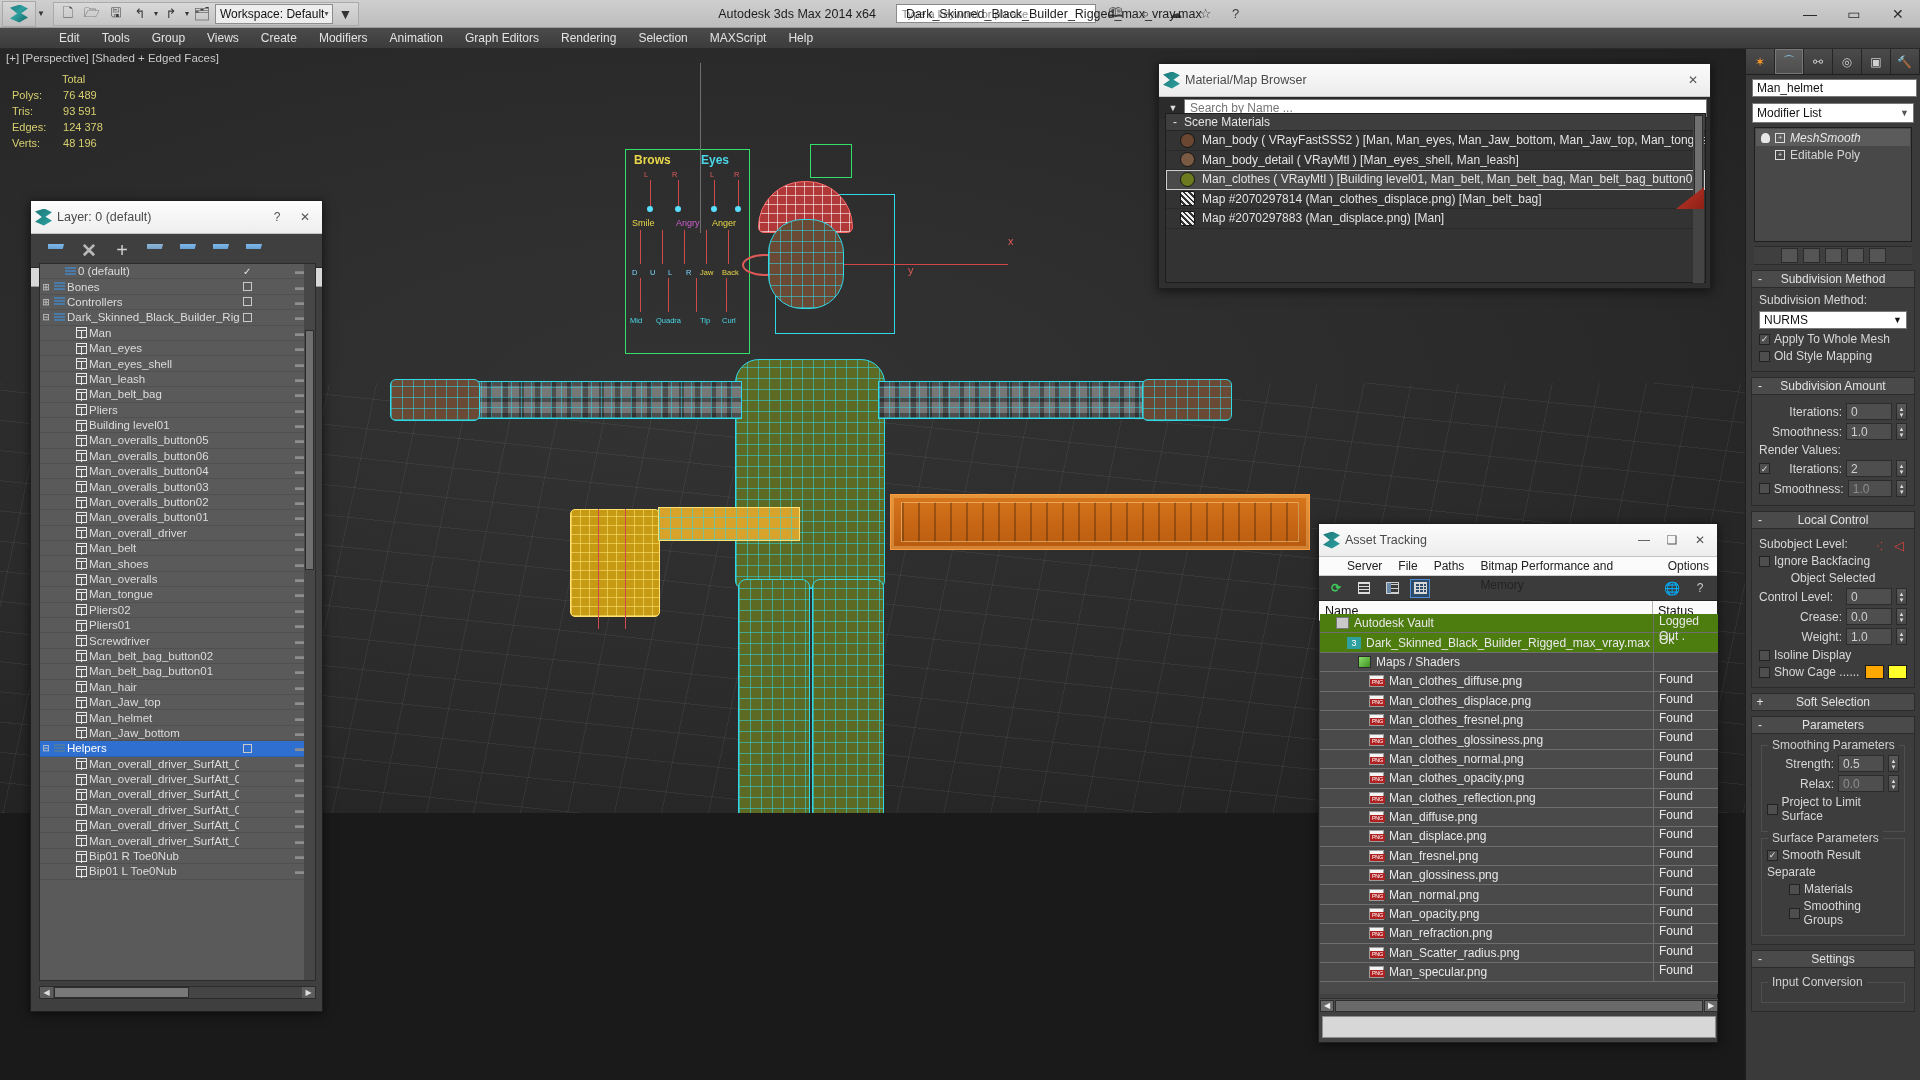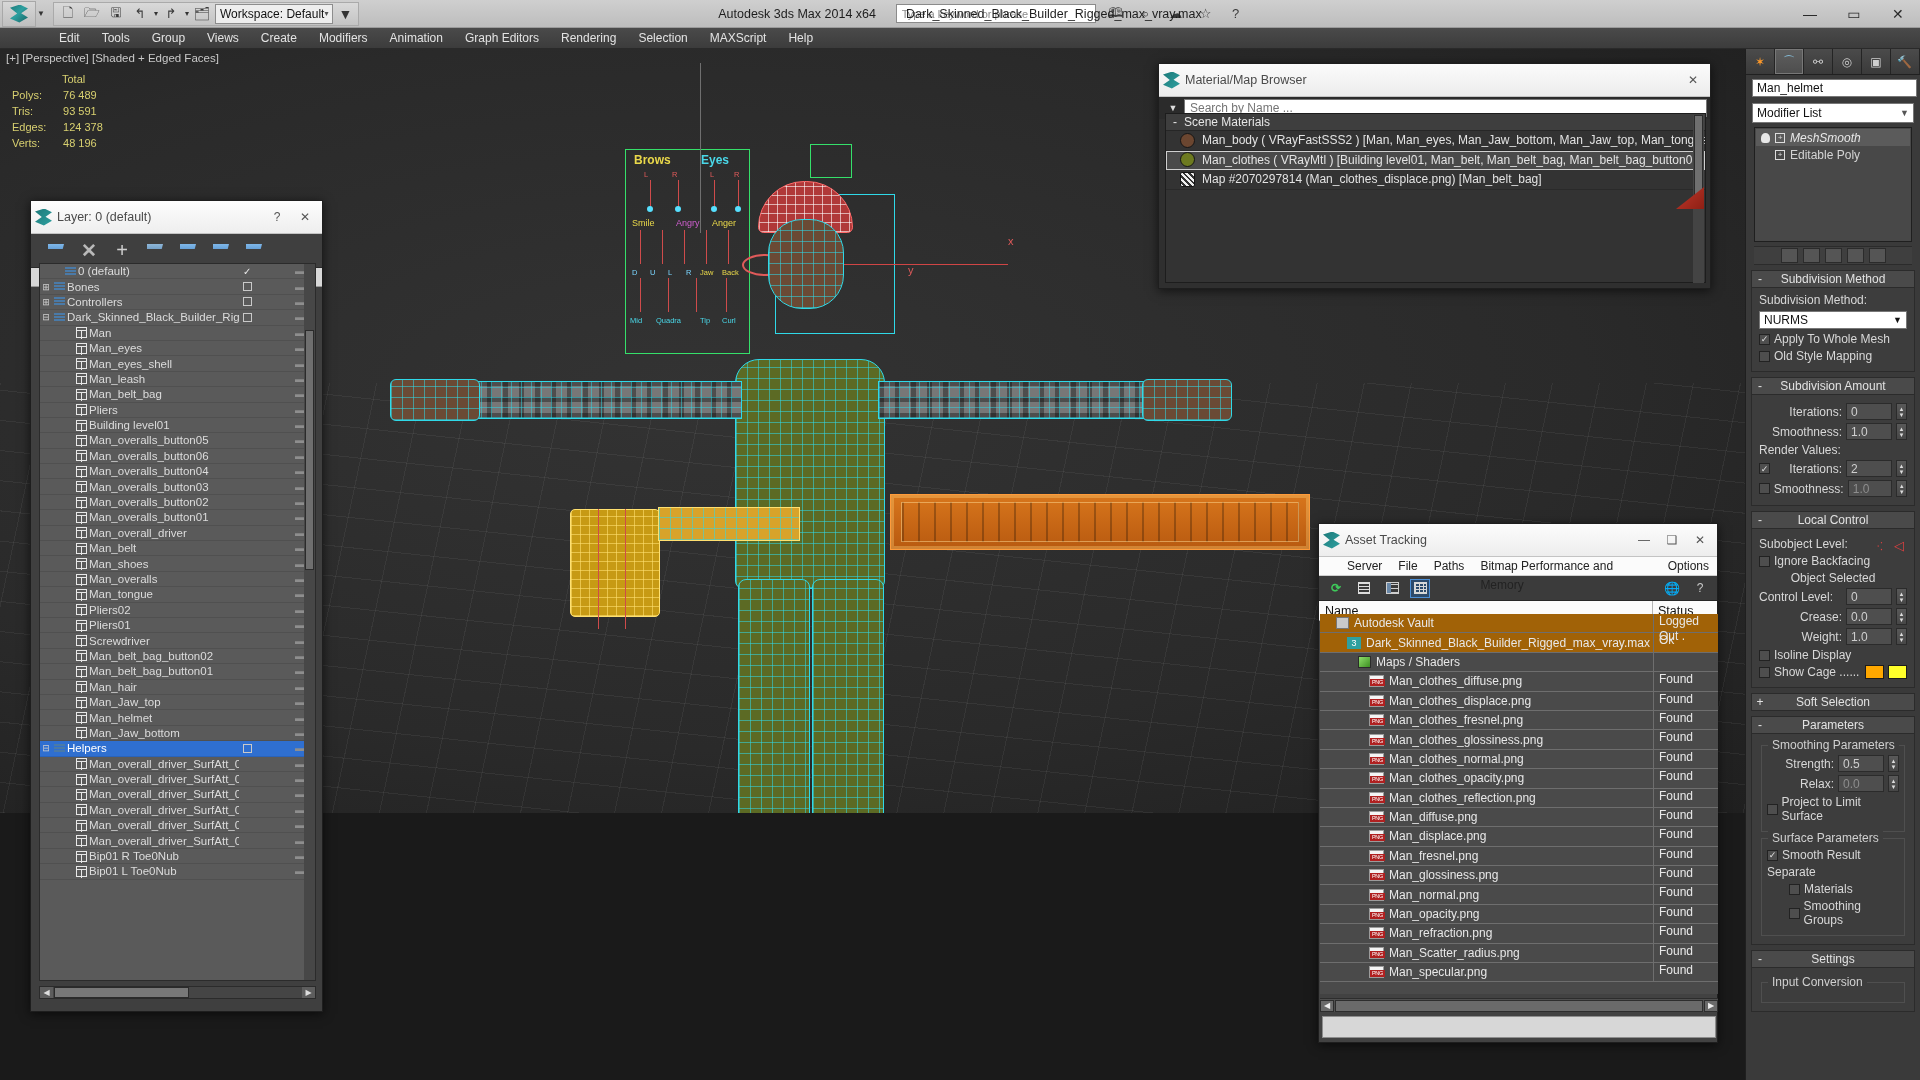--- a/index.html
+++ b/index.html
@@ -187,21 +187,21 @@
      repeating-linear-gradient(0deg,#cfcfcf 0 1px,transparent 1px 4px); }
   .ico-globe { font-size:13px; color:#4a90d9; }
   .at-head { height:20px; background:#fbfbfb; display:flex; font-size:12.5px; color:#111;
      border-bottom:1px solid #b5b5b5; }
   .at-head .n { flex:1; padding-left:6px; line-height:20px; border-right:1px solid #b5b5b5; }
   .at-head .s { width:64px; padding-left:5px; line-height:20px; }
   .at-body { position:absolute; left:1px; top:90px; width:398px; height:380px; background:#4a4a4a; overflow:hidden;}
   .arow { height:19.4px; display:flex; font-size:12px; color:#e8e8e8; border-bottom:1px solid #6e6e6e; }
   .arow .an { flex:1; display:flex; align-items:center; gap:5px; border-right:1px solid #6e6e6e; }
   .arow .as { width:64px; padding-left:5px; line-height:15px; }
-  .arow.sel { background:#a16207; }
+  .arow.sel { background:#4d7c0f; }
   .pngico { width:15px; height:12px; background:#f4f4f4; border:1px solid #9b9b9b; position:relative;
      font-size:6px; color:#fff; }
   .pngico:after{content:"PNG";position:absolute;left:0;bottom:0;width:15px;height:7px;background:#b02020;
      font-size:5.5px;line-height:7px;text-align:center;letter-spacing:-.3px;}
   .vaultico { width:13px;height:12px;background:#c9c9c9;border:1px solid #777; }
   .maxico { width:14px;height:12px;background:#2ea0a0;color:#fff;font-size:9px;text-align:center;line-height:12px;}
   .shaderico { width:13px;height:12px;background:linear-gradient(135deg,#8ee06a,#3d8f22);border:1px solid #2b2b2b;}
   .at-hscroll { position:absolute; left:1px; bottom:30px; width:398px; height:14px; background:#4f4f4f;
      border-top:1px solid #2d2d2d; display:flex; align-items:center; }
   .at-hscroll .a { width:14px;height:12px;background:#6a6a6a;border:1px solid #2d2d2d;display:flex;
@@ -892,27 +892,35 @@
   <div class="mat-body">
     <div class="mat-sect">
       <span>-</span>
       <span>Scene Materials</span>
     </div>
     <div id="matrows">
         <div class="mrow">
           <span class="sw" style="background-color:#6b4630"></span>
           <span style="white-space:nowrap;overflow:hidden;">Man_body  ( VRayFastSSS2 )  [Man, Man_eyes, Man_Jaw_bottom, Man_Jaw_top, Man_tongue]</span>
         </div>
+        <div class="mrow">
+          <span class="sw" style="background-color:#7a5a42"></span>
+          <span style="white-space:nowrap;overflow:hidden;">Man_body_detail  ( VRayMtl )  [Man_eyes_shell, Man_leash]</span>
+        </div>
         <div class="mrow sel">
           <span class="sw" style="background-color:#6d7a20"></span>
           <span style="white-space:nowrap;overflow:hidden;">Man_clothes  ( VRayMtl )  [Building level01, Man_belt, Man_belt_bag, Man_belt_bag_button01, M...</span>
         </div>
         <div class="mrow">
           <span class="sw sq" style="background-color:#cfcfcf"></span>
           <span style="white-space:nowrap;overflow:hidden;">Map #2070297814 (Man_clothes_displace.png)  [Man_belt_bag]</span>
+        </div>
+        <div class="mrow">
+          <span class="sw sq" style="background-color:#cfcfcf"></span>
+          <span style="white-space:nowrap;overflow:hidden;">Map #2070297883 (Man_displace.png)  [Man]</span>
         </div>
       </div>
     <div class="mat-scroll">
       <div class="th"></div>
     </div>
   </div>
   <div class="mat-corner"></div>
 </div>
 
 <div class="win" id="assetwin">

